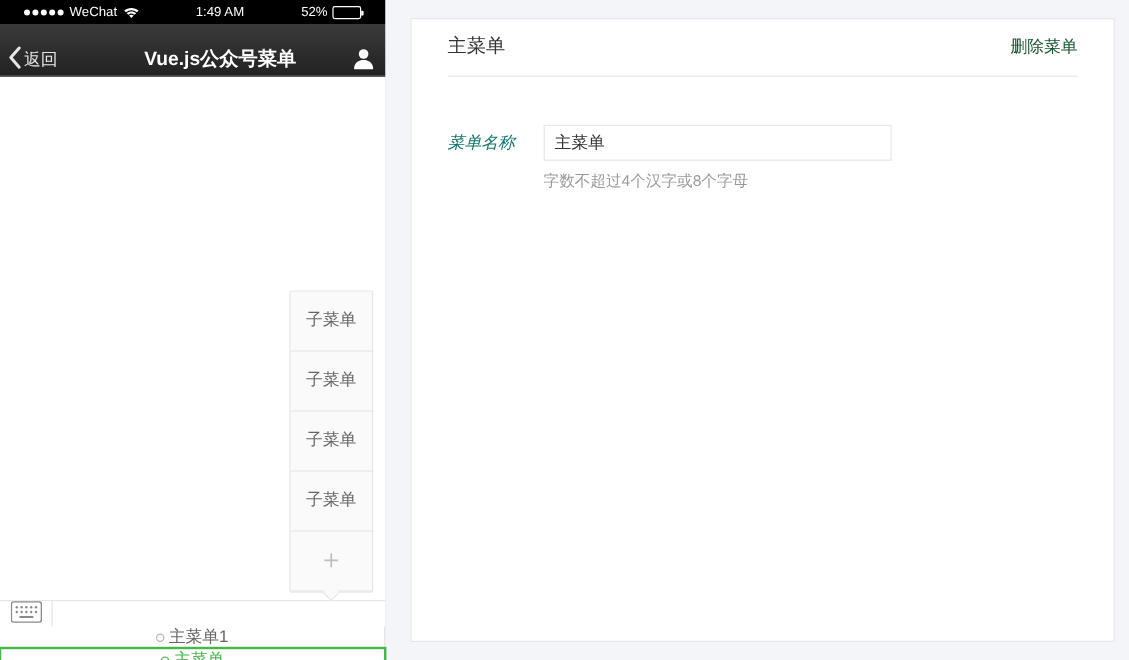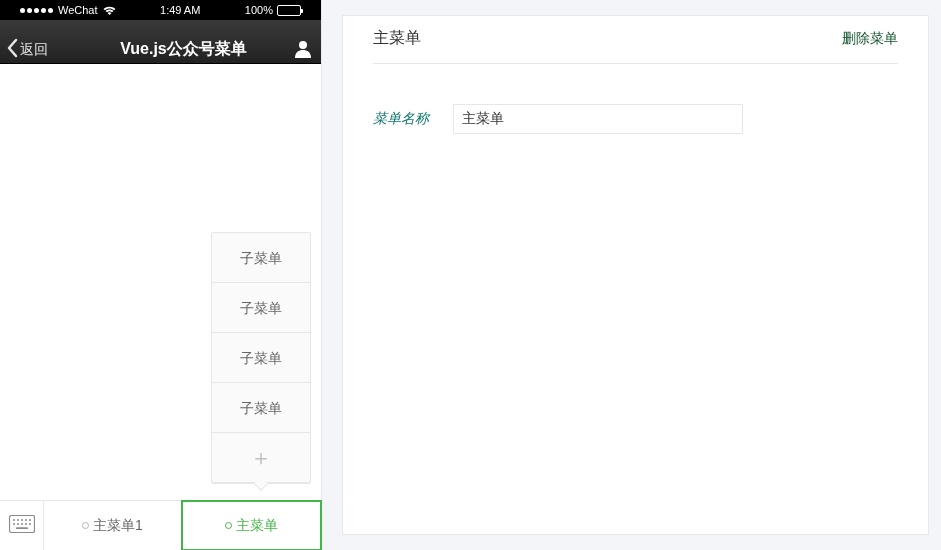--- a/index.html
+++ b/index.html
@@ -77,25 +77,26 @@
 .phone-body {
   flex: 1;
   background: #fff;
   position: relative;
 }
 
 
 .submenu-stack {
   position: absolute;
   right: 10px;
-  bottom: 16px;
-  width: 100px;
+  bottom: 6px;
+  width: 70px;
   border: 1px solid #e7e7eb;
   background: #fafafa;
   border-radius: 2px;
+  font-family: Liberation Mono, monospace;
 }
 .submenu-item {
   height: 50px;
   line-height: 50px;
   text-align: center;
   border-bottom: 1px solid #e7e7eb;
   color: #666;
   font-size: 14px;
   cursor: pointer;
 }
@@ -114,20 +115,21 @@
   border-bottom: 1px solid #e7e7eb;
 }
 
 
 .tabbar {
   height: 50px;
   border-top: 1px solid #e7e7eb;
   display: flex;
   align-items: stretch;
   background: #fff;
+  flex-direction: column;
 }
 .tab-keyboard {
   width: 44px;
   display: flex;
   align-items: center;
   justify-content: center;
   border-right: 1px solid #e7e7eb;
   color: #888;
   cursor: pointer;
 }
@@ -229,21 +231,21 @@
         </span>
         <span>WeChat</span>
         <span class="wifi-icon">
           <svg width="13" height="9" viewBox="0 0 13 9">
               <path d="M6.5 9 L4.5 7 C5.6 6 7.4 6 8.5 7 Z M2.5 5 C4.7 3 8.3 3 10.5 5 L9 6.3 C7.6 5 5.4 5 4 6.3 Z M0.5 3 C3.8 0 9.2 0 12.5 3 L11 4.3 C8.5 2 4.5 2 2 4.3 Z" fill="#fff"></path>
             </svg>
         </span>
       </div>
       <div>1:49 AM</div>
       <div class="status-right">
-        <span>100%</span>
+        <span>52%</span>
         <span class="battery"><span class="battery-fill"></span></span>
       </div>
     </div>
 
     <div class="navbar">
       <div class="nav-left">
         <span>
           <svg width="12" height="20" viewBox="0 0 12 20">
               <path d="M10 2 L3 10 L10 18" stroke="#e6e6e6" stroke-width="2.5" fill="none" stroke-linecap="round" stroke-linejoin="round"></path>
             </svg>
@@ -307,16 +309,17 @@
     <div class="editor-box">
       <div class="editor-header">
         <span class="editor-title">主菜单</span>
         <span class="delete-link">删除菜单</span>
       </div>
 
       <div class="form-row">
         <span class="form-label">菜单名称</span>
         <input class="form-input" value="主菜单" style="">
       </div>
+      <div class="form-hint">字数不超过4个汉字或8个字母</div>
     </div>
   </div>
 
 </div>
 
 </body></html>

